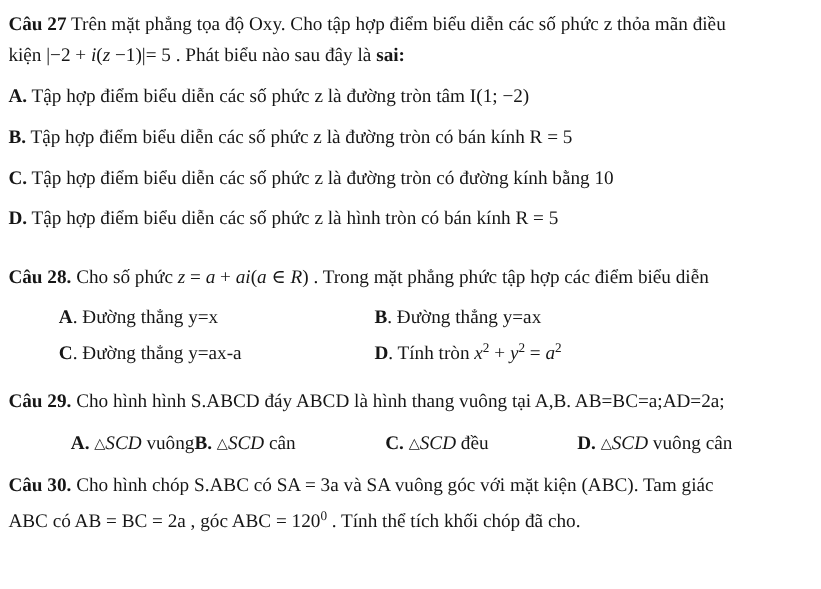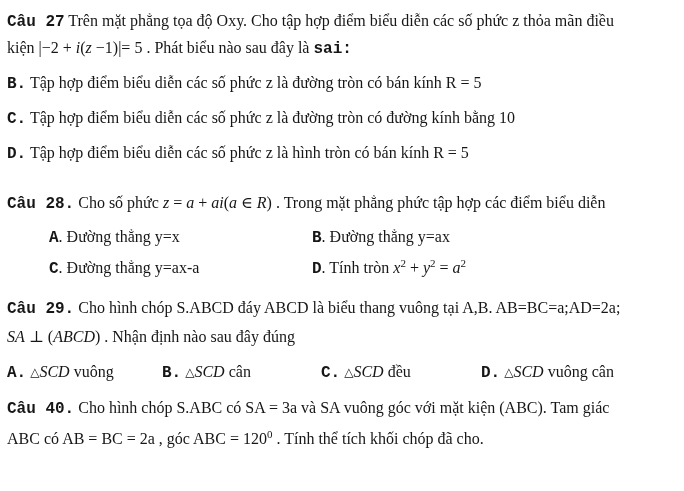--- a/index.html
+++ b/index.html
@@ -4,70 +4,70 @@
 <style>
   html,body{margin:0;padding:0;background:#ffffff;}
   .page{
     width:684px;height:491px;box-sizing:border-box;
     padding:8px 6px 0 7px;overflow:hidden;background:#ffffff;
     font-family:"Liberation Serif","DejaVu Serif",serif;
     font-size:16px;color:#161616;
   }
   .block{margin:0;}
   .line{white-space:nowrap;}
-  .b{font-weight:700;font-family:Liberation Mono, monospace;}
+  .b{font-weight:700;}
   .it{font-style:italic;}
   .sup{font-size:11px;position:relative;top:-6px;}
   .sm{font-size:12px;position:relative;top:-1px;}
   .col{display:inline-block;vertical-align:baseline;}
 
   .q27-intro .line{line-height:26px;}
   .opts-27 .line{line-height:26px;margin-top:8px;}
   .q28-intro{margin-top:7px;}
   .q28-intro .line{line-height:28px;margin-top:22px;}
   .opts-28{margin-top:6px;margin-left:42px;}
   .opts-28 .line{line-height:26px;}
   .opts-28 .line + .line{margin-top:4px;}
   .opts-28 .col-0{width:263px;}
   .q29-intro{margin-top:12px;}
   .q29-intro .line{line-height:28px;}
   .opts-29{margin-top:8px;}
   .opts-29 .line{line-height:26px;}
-  .opts-29 .col-0{width:155px;}
+  .opts-29 .col-0{width:155px;text-align:right;}
   .opts-29 .col-1{width:159px;}
   .opts-29 .col-2{width:160px;}
   .q30-intro{margin-top:7px;}
   .q30-intro .line{line-height:30px;}
 </style>
 </head>
 <body>
 
 <div class="page">
   <div id="doc">
       <div class="block q27-intro">
         <div class="line"><span class="b">Câu 27</span><span> Trên mặt phẳng tọa độ Oxy. Cho tập hợp điểm biểu diễn các số phức z thỏa mãn điều</span></div>
         <div class="line"><span>kiện </span><span>|−2 + </span><span class="it">i</span><span>(</span><span class="it">z</span><span> −1)|= 5</span><span> . Phát biểu nào sau đây là </span><span class="b">sai:</span></div>
       </div>
       <div class="block opts-27">
+        <div class="line"><span class="b">A.</span><span> Tập hợp điểm biểu diễn các số phức z là đường tròn tâm I(1; −2)</span></div>
         <div class="line"><span class="b">B.</span><span> Tập hợp điểm biểu diễn các số phức z là đường tròn có bán kính R = 5</span></div>
         <div class="line"><span class="b">C.</span><span> Tập hợp điểm biểu diễn các số phức z là đường tròn có đường kính bằng 10</span></div>
         <div class="line"><span class="b">D.</span><span> Tập hợp điểm biểu diễn các số phức z là hình tròn có bán kính R = 5</span></div>
       </div>
       <div class="block q28-intro">
         <div class="line"><span class="b">Câu 28.</span><span> Cho số phức </span><span class="it">z</span><span> = </span><span class="it">a</span><span> + </span><span class="it">ai</span><span>(</span><span class="it">a</span><span> ∈ </span><span class="it">R</span><span>)</span><span> . Trong mặt phẳng phức tập hợp các điểm biểu diễn</span></div>
       </div>
       <div class="block opts-28">
         <div class="line"><span class="col col-0"><span class="b">A</span><span>. Đường thẳng y=x</span></span><span class="col col-1"><span class="b">B</span><span>. Đường thẳng y=ax</span></span></div>
         <div class="line"><span class="col col-0"><span class="b">C</span><span>. Đường thẳng y=ax-a</span></span><span class="col col-1"><span class="b">D</span><span>. Tính tròn </span><span class="it">x</span><span class="sup">2</span><span> + </span><span class="it">y</span><span class="sup">2</span><span> = </span><span class="it">a</span><span class="sup">2</span></span></div>
       </div>
       <div class="block q29-intro">
-        <div class="line"><span class="b">Câu 29.</span><span> Cho hình chóp S.ABCD đáy ABCD là biểu thang vuông tại A,B. AB=BC=a;AD=2a;</span></div>
-        <div class="line"><span class="it">SA</span><span> ⊥ (</span><span class="it">ABCD</span><span>)</span><span> . Nhận định nào sau đây đúng</span></div>
+        <div class="line"><span class="b">Câu 29.</span><span> Cho hình hình S.ABCD đáy ABCD là hình thang vuông tại A,B. AB=BC=a;AD=2a;</span></div>
       </div>
       <div class="block opts-29">
         <div class="line"><span class="col col-0"><span class="b">A.</span><span> </span><span class="sm">△</span><span class="it">SCD</span><span> vuông</span></span><span class="col col-1"><span class="b">B.</span><span> </span><span class="sm">△</span><span class="it">SCD</span><span> cân</span></span><span class="col col-2"><span class="b">C.</span><span> </span><span class="sm">△</span><span class="it">SCD</span><span> đều</span></span><span class="col col-3"><span class="b">D.</span><span> </span><span class="sm">△</span><span class="it">SCD</span><span> vuông cân</span></span></div>
       </div>
       <div class="block q30-intro">
-        <div class="line"><span class="b">Câu 40.</span><span> Cho hình chóp S.ABC có </span><span>SA = 3a</span><span>  và SA vuông góc với mặt kiện (ABC). Tam giác</span></div>
+        <div class="line"><span class="b">Câu 30.</span><span> Cho hình chóp S.ABC có </span><span>SA = 3a</span><span>  và SA vuông góc với mặt kiện (ABC). Tam giác</span></div>
         <div class="line"><span>ABC có </span><span>AB = BC = 2a</span><span> , góc </span><span>ABC = 120</span><span class="sup">0</span><span> . Tính thể tích khối chóp đã cho.</span></div>
       </div>
     </div>
 </div>
 
 </body></html>

